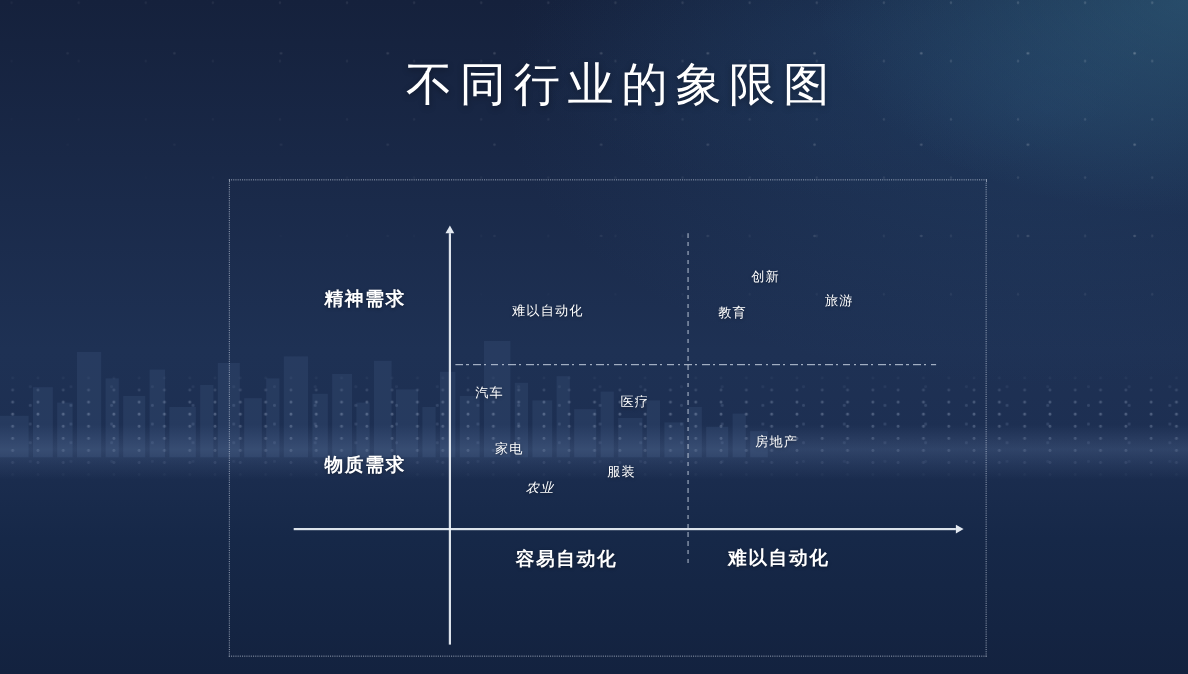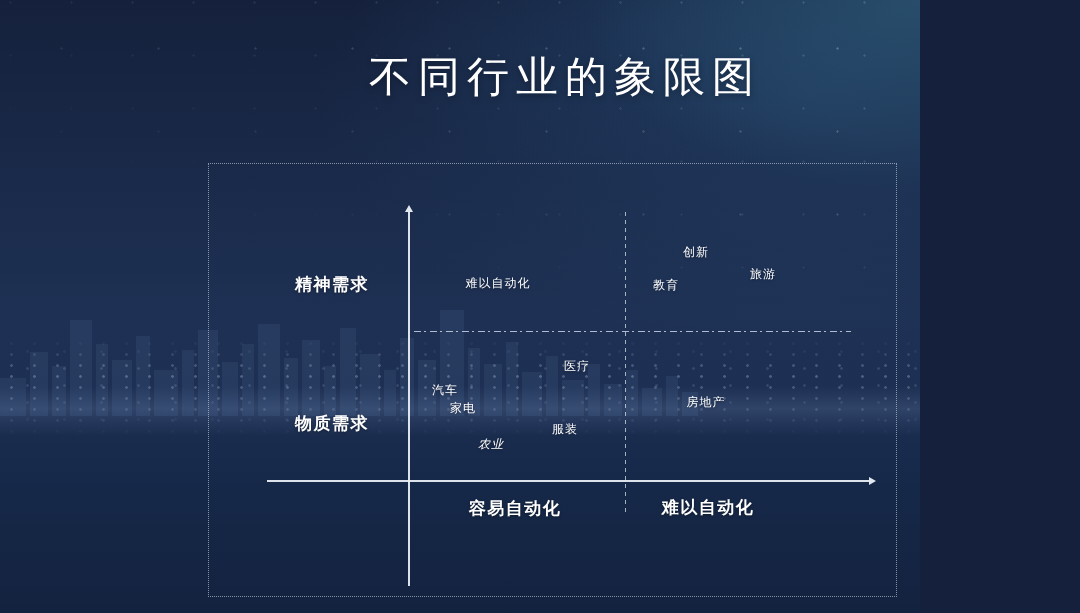--- a/index.html
+++ b/index.html
@@ -2,21 +2,21 @@
 <html><head>
 <meta charset="utf-8">
 <style>
   html,body{margin:0;padding:0;}
   body{
     width:1080px;height:613px;overflow:hidden;
     font-family:"Liberation Sans",sans-serif;
     background:#15213c;
   }
   .slide{
-    position:relative;width:920px;height:613px;overflow:hidden;
+    position:relative;width:1080px;height:613px;overflow:hidden;
     background:
       radial-gradient(ellipse 520px 300px at 100% 0%, rgba(64,132,162,0.38), transparent 65%),
       radial-gradient(ellipse 700px 360px at 88% 16%, rgba(46,92,138,0.28), transparent 70%),
       radial-gradient(ellipse 420px 220px at 70% 4%, rgba(40,80,125,0.20), transparent 70%),
       linear-gradient(180deg,#15213c 0%,#1a2a4a 30%,#1e3154 52%,#1d2f52 65%,#162848 80%,#13223f 100%);
   }
   
   .stars{
     position:absolute;left:0;top:0;right:0;height:280px;pointer-events:none;
     background-image:
@@ -145,31 +145,31 @@
 
     <div class="axis y-axis">
       <div class="arrow-up"></div>
     </div>
     <div class="axis x-axis">
       <div class="arrow-right"></div>
     </div>
     <div class="v-divider"></div>
     <div class="h-divider"></div>
 
-    <div class="axis-label" style="left:123px;top:120px;font-family:Liberation Serif, serif;">精神需求</div>
+    <div class="axis-label" style="left:123px;top:108px;font-family:Liberation Serif, serif;">精神需求</div>
     <div class="axis-label" style="left:123px;top:259px;">物质需求</div>
     <div class="axis-label" style="left:306px;top:344px;">容易自动化</div>
     <div class="axis-label" style="left:499px;top:343px;">难以自动化</div>
 
     <div id="items-layer">
         <div class="item" style="left: 289px; top: 119px;">难以自动化</div>
         <div class="item" style="left: 487px; top: 88px;">创新</div>
         <div class="item" style="left: 457px; top: 121px;">教育</div>
         <div class="item" style="left: 554px; top: 110px;">旅游</div>
         <div class="item" style="left: 368px; top: 190px; margin-top: 12px;">医疗</div>
-        <div class="item" style="left: 236px; top: 226px;">汽车</div>
+        <div class="item" style="left: 236px; top: 193px;">汽车</div>
         <div class="item" style="left: 254px; top: 244px;">家电</div>
         <div class="item" style="left: 282px; top: 280px; font-style: italic;">农业</div>
         <div class="item" style="left: 356px; top: 265px;">服装</div>
         <div class="item" style="left: 497px; top: 238px;">房地产</div>
       </div>
   </div>
 </div>
 
 </body></html>

